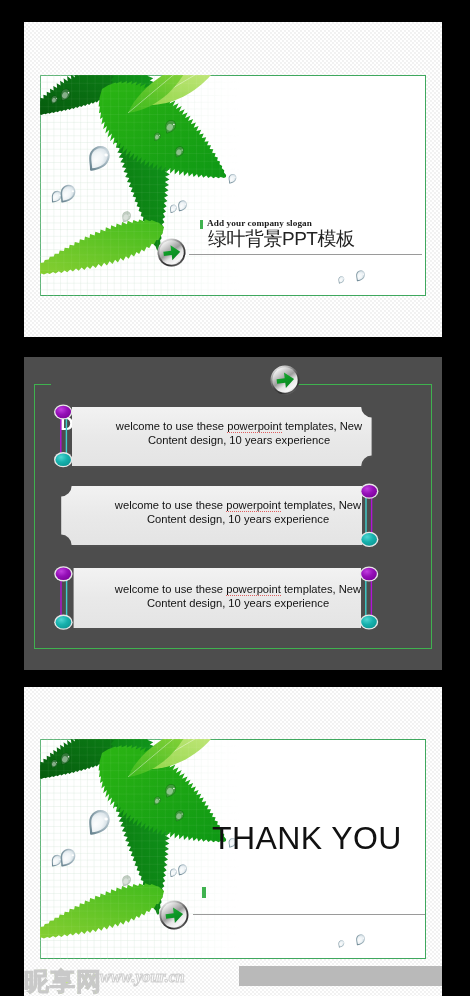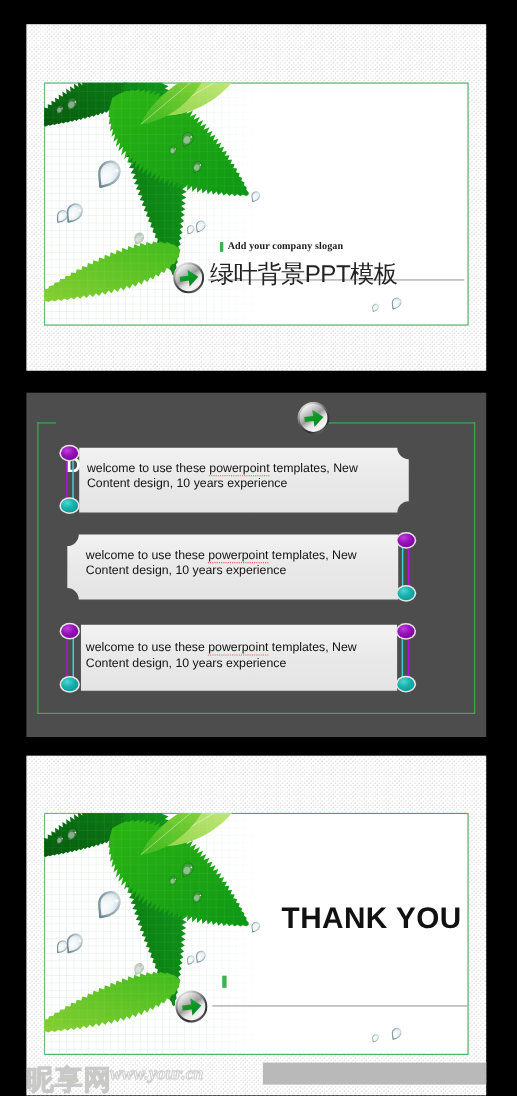--- a/index.html
+++ b/index.html
@@ -1,17 +1,17 @@
 <!DOCTYPE html>
 <html><head>
 <meta charset="utf-8">
 <style>
 html,body{margin:0;padding:0;}
 body{width:470px;height:996px;background:#000;font-family:"Liberation Sans",sans-serif;overflow:hidden;}
-#page{position:relative;width:377px;height:996px;background:#000;}
+#page{position:relative;width:377px;height:996px;background:#000;text-align:center;}
 .dotbg{position:absolute;background:#fff;
   background-image:
     radial-gradient(circle at 1px 1px, #dcdcdc 0.55px, transparent 0.8px),
     radial-gradient(circle at 1px 1px, #dcdcdc 0.55px, transparent 0.8px);
   background-size:4px 4px, 4px 4px;
   background-position:0 0, 2px 2px;}
 .slide{position:absolute;overflow:hidden;}
 .gframe{position:absolute;border:1px solid #3fa85e;box-sizing:border-box;}
 
 
@@ -150,21 +150,21 @@
             <use href="#drop" width="7" height="9.5" transform="translate(133,134) rotate(28) translate(-3.5,-4.8)"></use>
             <use href="#drop" width="9" height="12.3" transform="translate(142,131) rotate(28) translate(-4.5,-6.1)"></use>
             <use href="#drop" width="9" height="12.3" transform="translate(320,201) rotate(28) translate(-4.5,-6.1)"></use>
             <use href="#drop" width="6" height="8.2" transform="translate(301,205) rotate(28) translate(-3.0,-4.1)"></use>
           </g>
       </svg>
     </div>
     <div style="position:absolute;left:165px;top:232px;width:233px;height:1px;background:#9a9a9a;"></div>
     <div style="position:absolute;left:176px;top:198px;width:3px;height:9px;background:#3fb24f;"></div>
     <div style="position:absolute;left:183px;top:196px;font-family:&quot;Liberation Serif&quot;,serif;font-weight:bold;font-size:9.2px;color:#1a1a1a;letter-spacing:0.1px;white-space:nowrap;">Add your company slogan</div>
-    <div style="position:absolute;left:167px;top:206px;font-size:22px;color:#222;letter-spacing:-0.5px;white-space:nowrap;line-height:22px;margin-top:10px;">绿叶背景PPT模板</div>
+    <div style="position:absolute;left:184px;top:206px;font-size:19px;color:#222;letter-spacing:-0.5px;white-space:nowrap;line-height:22px;">绿叶背景PPT模板</div>
     <div class="arrowbtn" style="left:133px;top:216px;width:29px;height:29px;">
             <svg width="29" height="29" viewBox="0 0 58 58" xmlns="http://www.w3.org/2000/svg" style="display:block">
         <defs>
           <linearGradient id="btnring" x1="0.22" y1="0.02" x2="0.78" y2="0.98">
             <stop offset="0" stop-color="#f2f2f2"></stop>
               <stop offset="0.30" stop-color="#8d8d8d"></stop>
             <stop offset="0.55" stop-color="#4a4a4a"></stop>
               <stop offset="0.80" stop-color="#2c2c2c"></stop>
             <stop offset="1" stop-color="#6e6e6e"></stop>
           </linearGradient>
@@ -418,21 +418,21 @@
             <use href="#dropB" width="8" height="10.9" transform="translate(192,104) rotate(28) translate(-4.0,-5.5)"></use>
             <use href="#dropB" width="7" height="9.5" transform="translate(133,134) rotate(28) translate(-3.5,-4.8)"></use>
             <use href="#dropB" width="9" height="12.3" transform="translate(142,131) rotate(28) translate(-4.5,-6.1)"></use>
             <use href="#dropB" width="9" height="12.3" transform="translate(320,201) rotate(28) translate(-4.5,-6.1)"></use>
             <use href="#dropB" width="6" height="8.2" transform="translate(301,205) rotate(28) translate(-3.0,-4.1)"></use>
           </g>
       </svg>
     </div>
     <div style="position:absolute;left:169px;top:227px;width:232px;height:1px;background:#9a9a9a;"></div>
     <div style="position:absolute;left:178px;top:200px;width:4px;height:11px;background:#3fb24f;"></div>
-    <div style="position:absolute;left:188px;top:133px;font-size:27px;font-weight:bold;color:#111;letter-spacing:0.4px;white-space:nowrap;margin-left:44px;">THANK YOU</div>
+    <div style="position:absolute;left:188px;top:133px;font-size:32px;font-weight:normal;color:#111;letter-spacing:0.4px;white-space:nowrap;">THANK YOU</div>
     <div class="arrowbtn" style="left:135px;top:213px;width:30px;height:30px;">
         <svg width="30" height="30" viewBox="0 0 58 58" xmlns="http://www.w3.org/2000/svg" style="display:block">
         <defs>
           <linearGradient id="btnring3" x1="0.22" y1="0.02" x2="0.78" y2="0.98">
             <stop offset="0" stop-color="#f2f2f2"></stop>
               <stop offset="0.30" stop-color="#8d8d8d"></stop>
             <stop offset="0.55" stop-color="#4a4a4a"></stop>
               <stop offset="0.80" stop-color="#2c2c2c"></stop>
             <stop offset="1" stop-color="#6e6e6e"></stop>
           </linearGradient>

